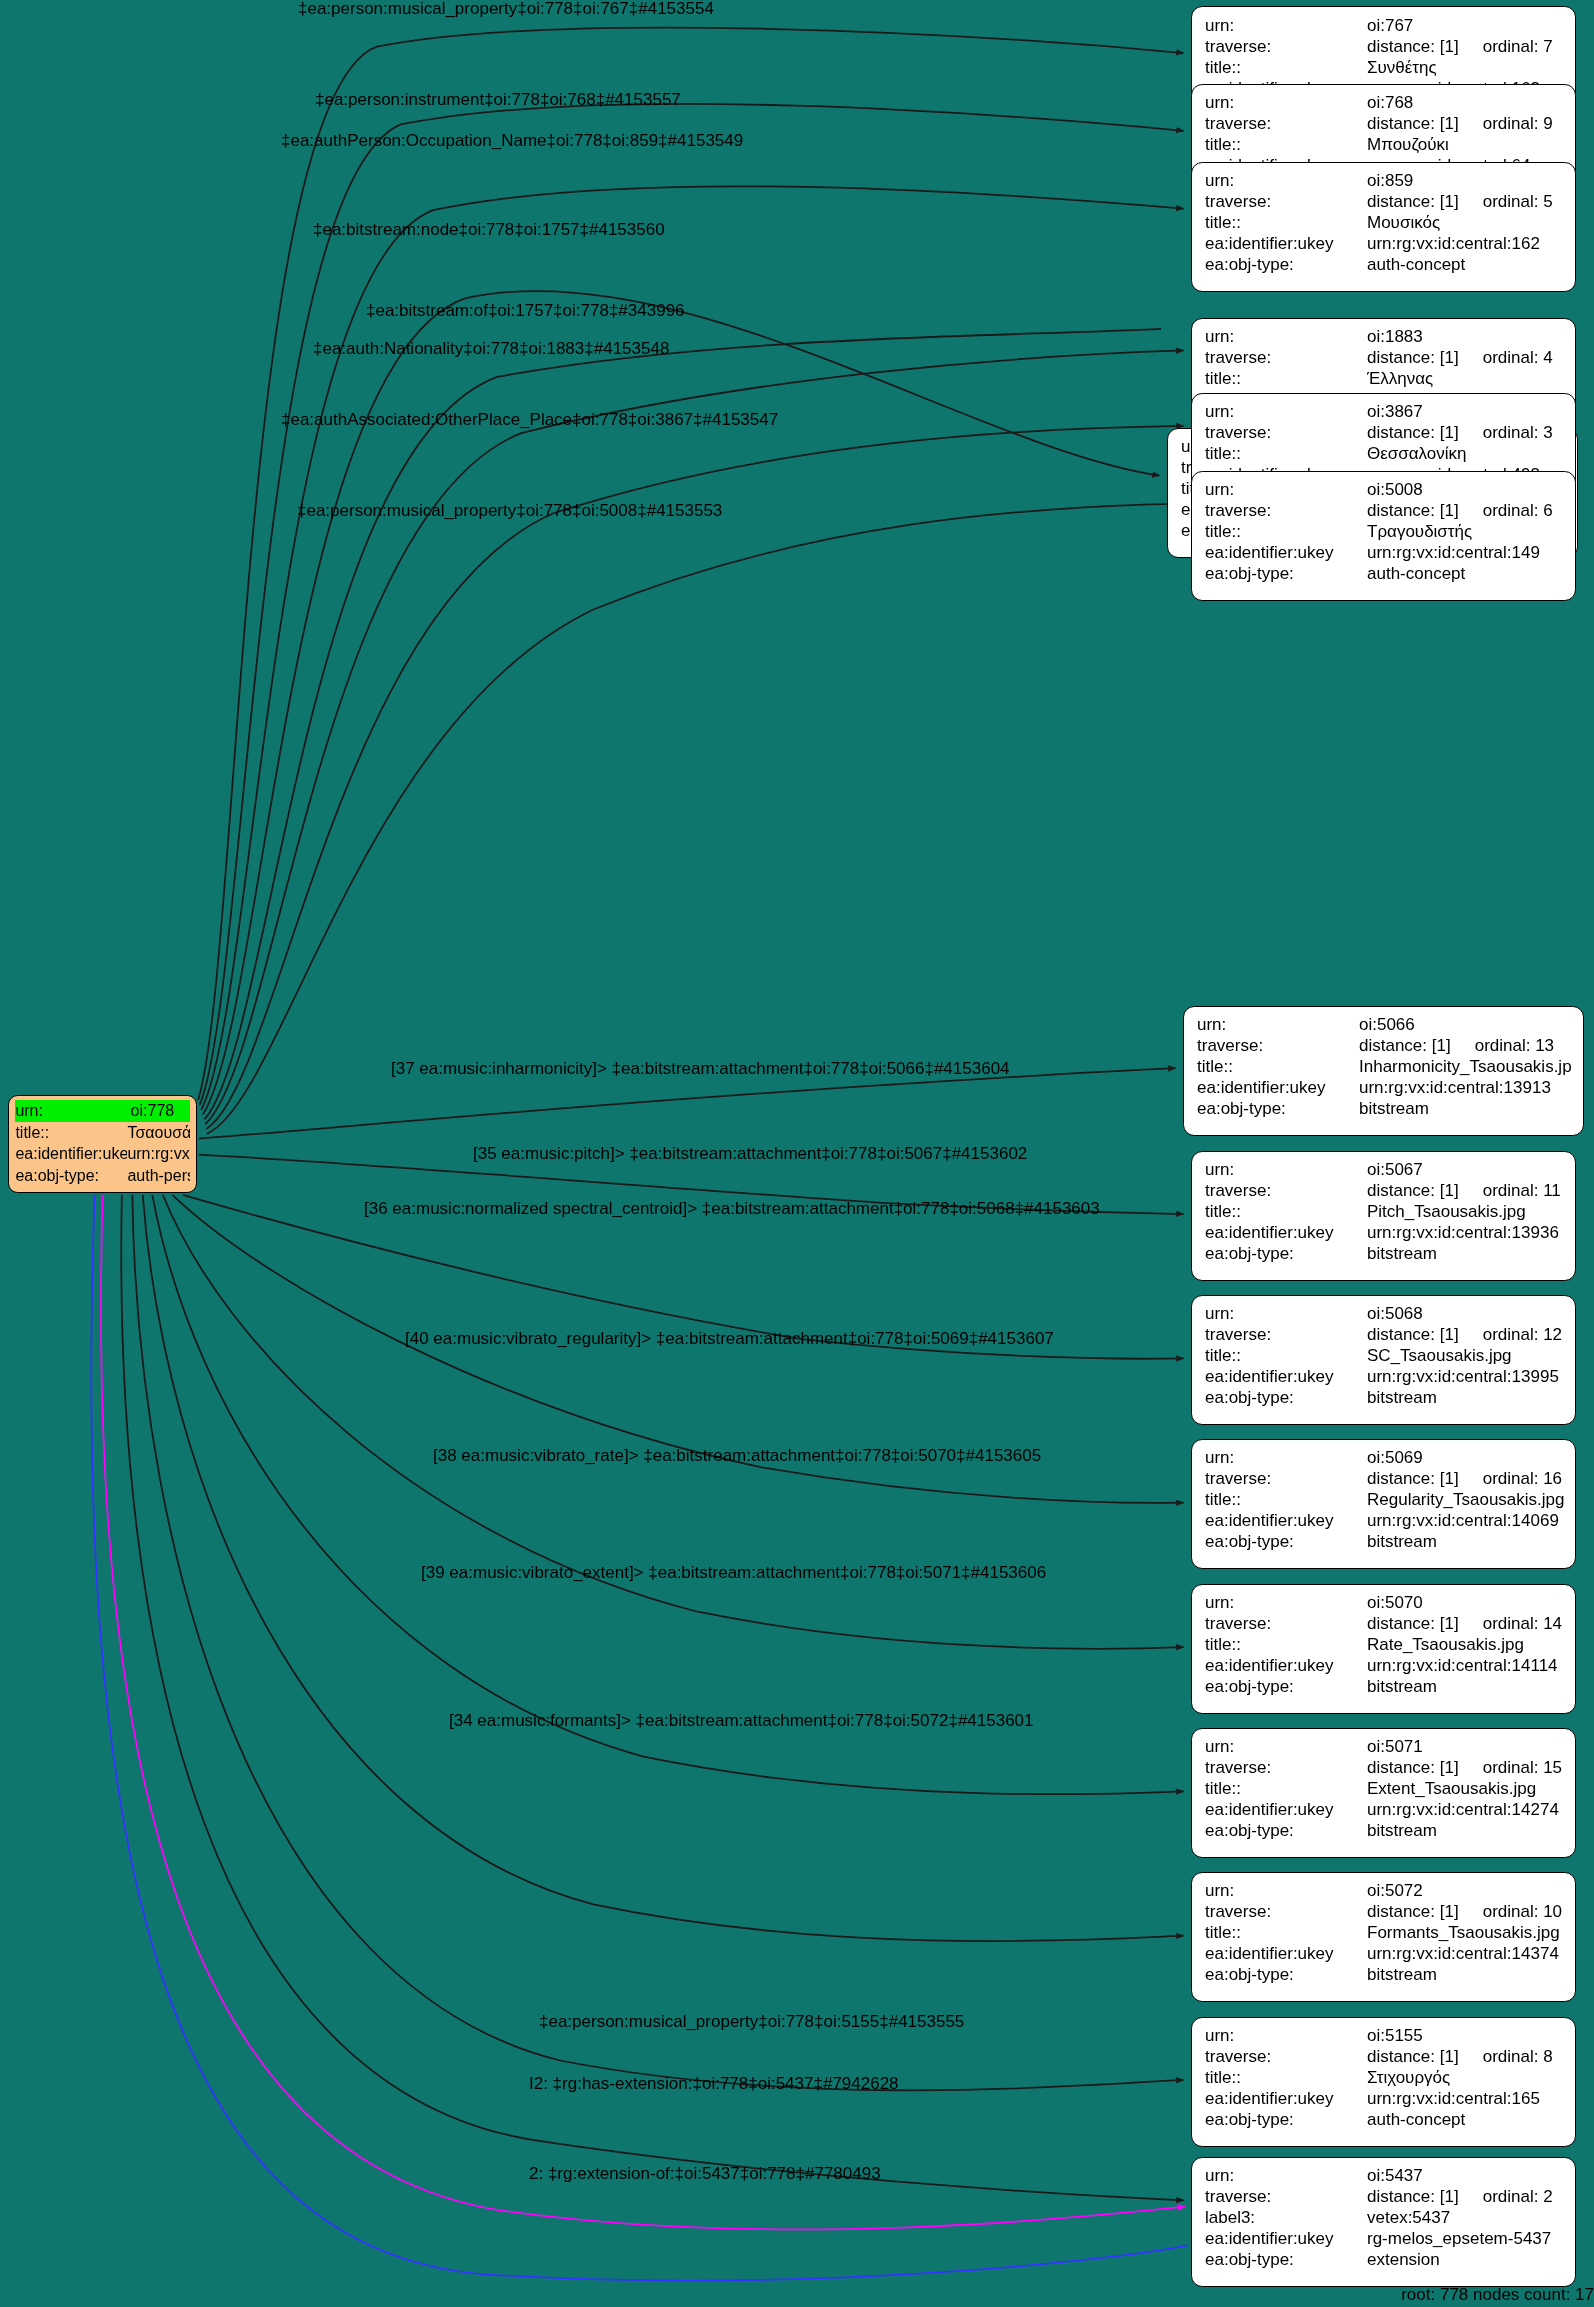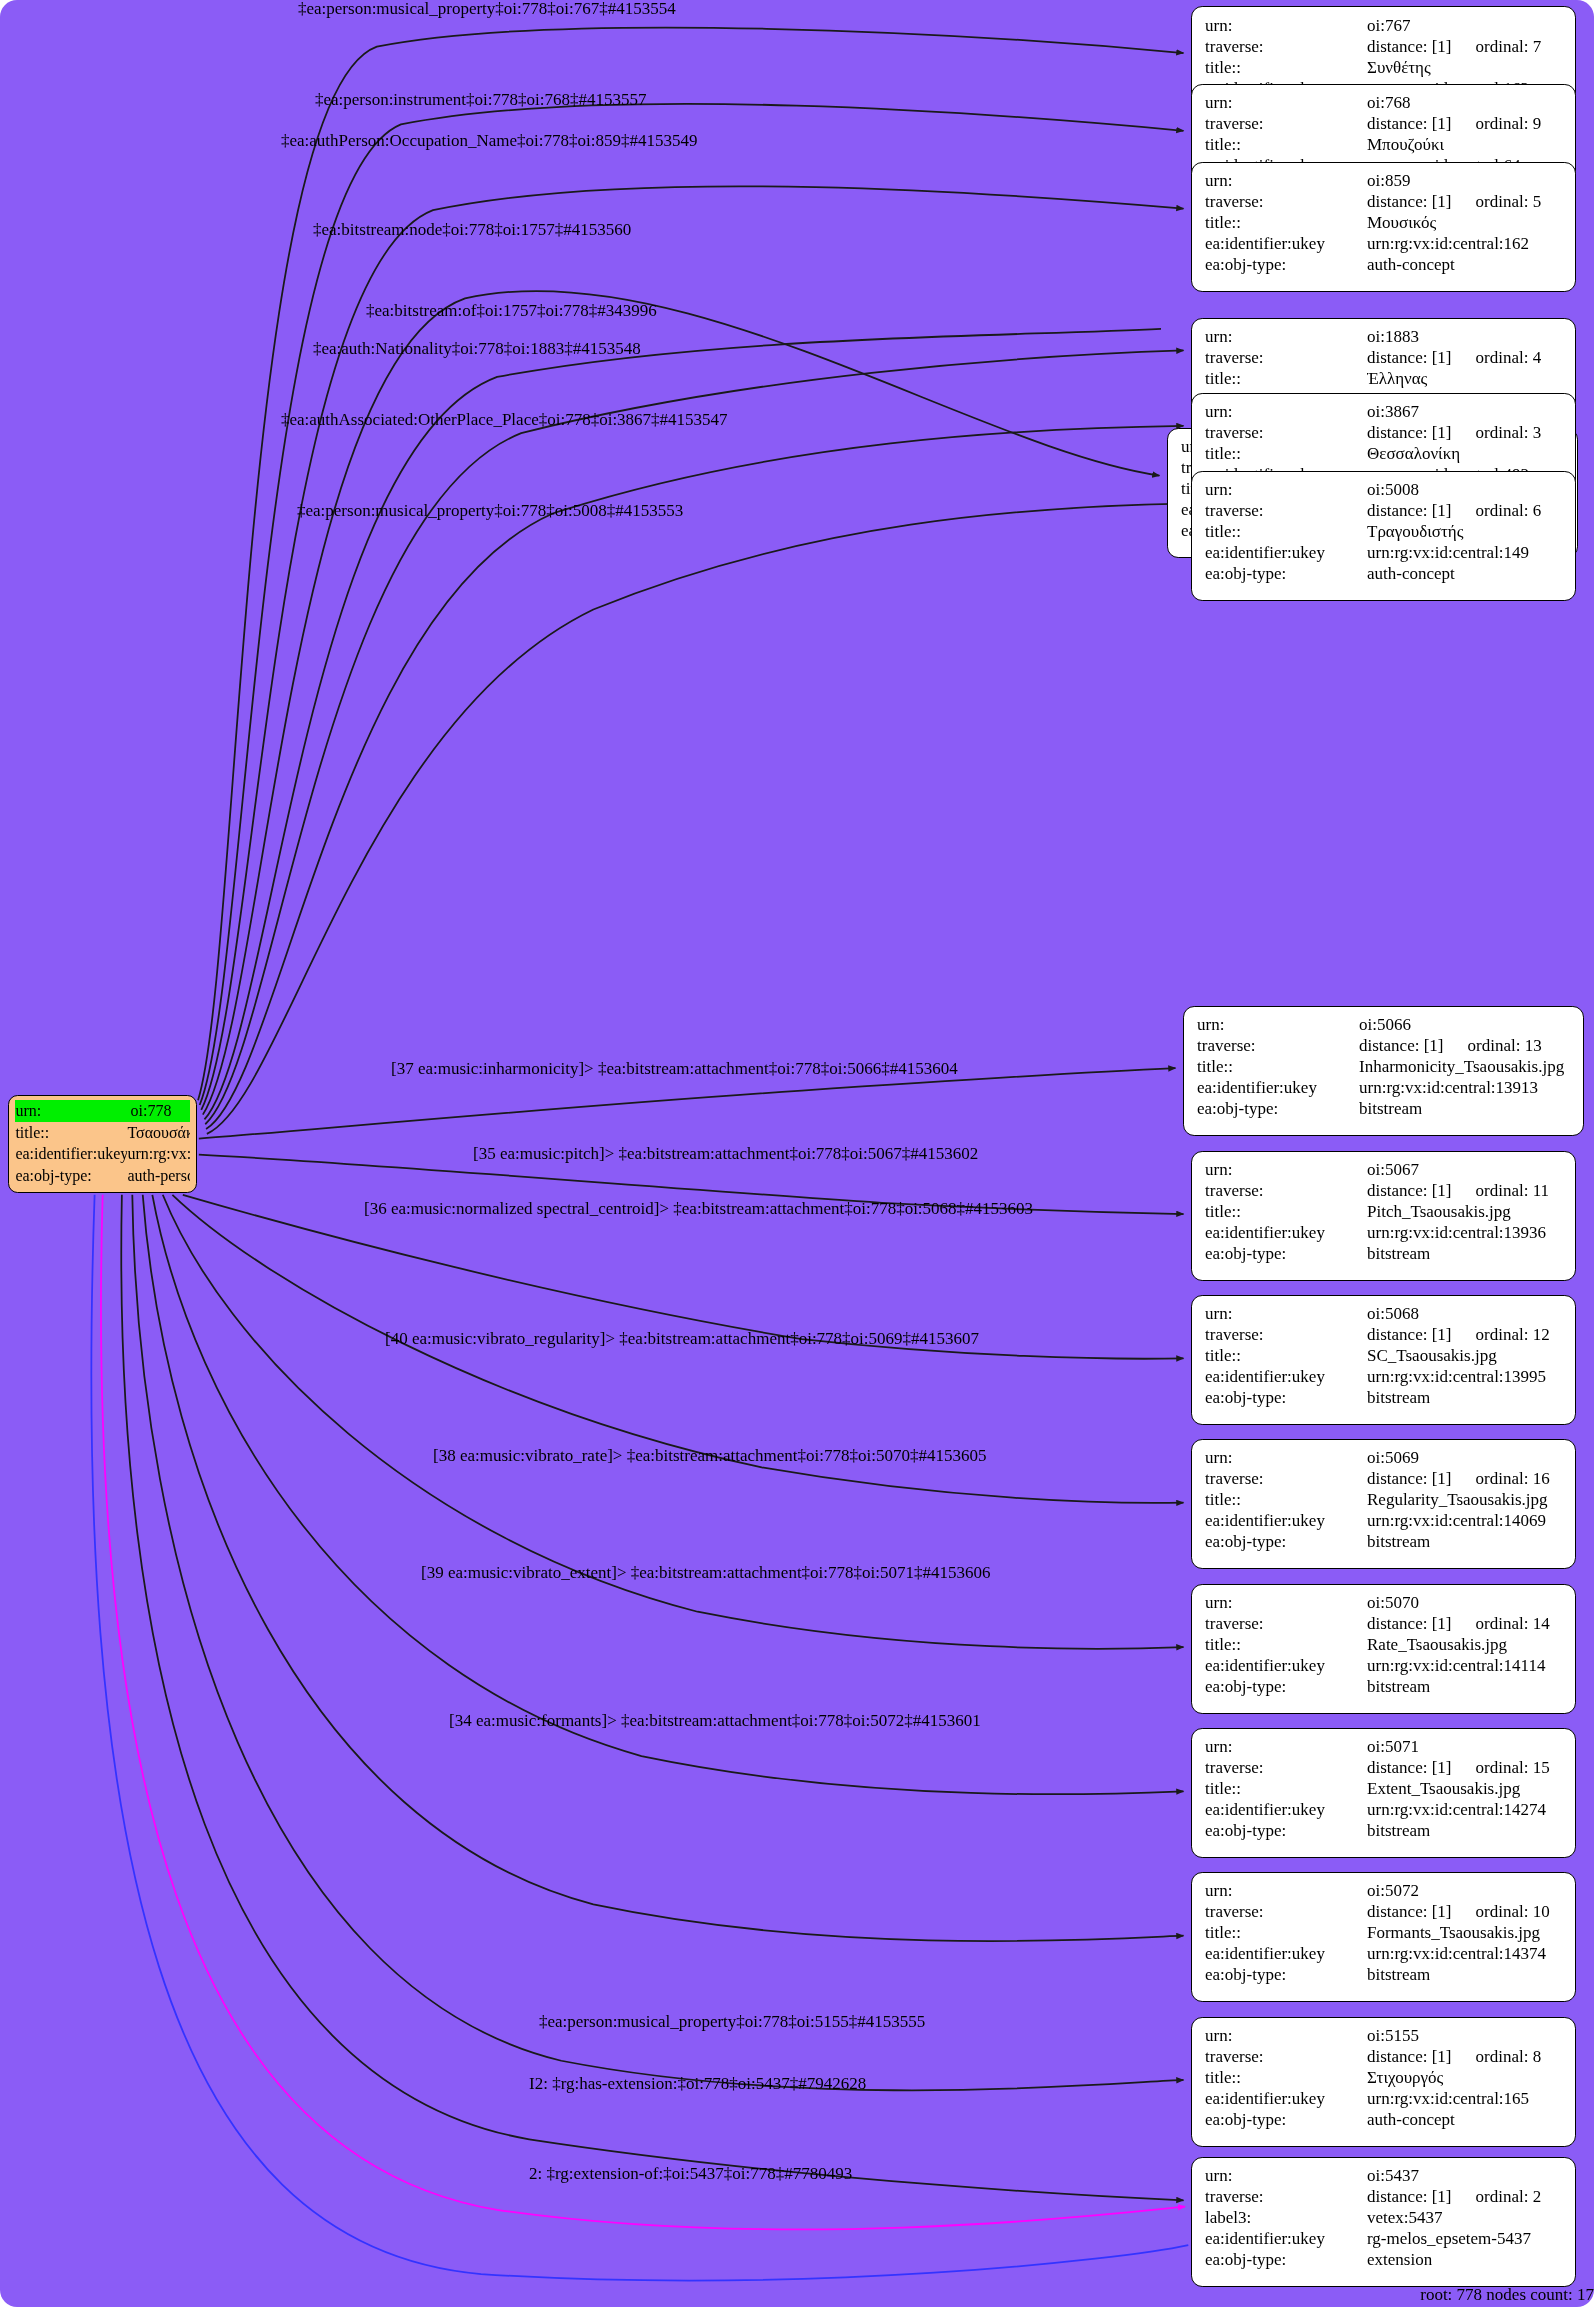--- a/index.html
+++ b/index.html
@@ -4,24 +4,23 @@
 <style>
   html, body {
     margin: 0;
     padding: 0;
     background: #ffffff;
   }
   #graph-canvas {
     position: relative;
     width: 1594px;
     height: 2307px;
-    background: #8b5cf6;
-    font-family: Liberation Serif, serif;
+    background: #0f766e;
+    font-family: Liberation Sans, sans-serif;
     overflow: hidden;
-    border-radius: 17px;
   }
   svg.edge-layer {
     position: absolute;
     top: 0; left: 0;
     width: 1594px;
     height: 2307px;
     pointer-events: none;
   }
   .edge-path {
     fill: none;
@@ -138,21 +137,21 @@
       <div class="edge-label" style="left: 315px; top: 47px; margin-top: 44px;">‡ea:person:instrument‡oi:778‡oi:768‡#4153557</div>
       <div class="edge-label" style="left: 281px; top: 132px;">‡ea:authPerson:Occupation_Name‡oi:778‡oi:859‡#4153549</div>
       <div class="edge-label" style="left: 313px; top: 221px;">‡ea:bitstream:node‡oi:778‡oi:1757‡#4153560</div>
       <div class="edge-label" style="left: 366px; top: 302px;">‡ea:bitstream:of‡oi:1757‡oi:778‡#343996</div>
       <div class="edge-label" style="left: 313px; top: 340px;">‡ea:auth:Nationality‡oi:778‡oi:1883‡#4153548</div>
       <div class="edge-label" style="left: 281px; top: 411px;">‡ea:authAssociated:OtherPlace_Place‡oi:778‡oi:3867‡#4153547</div>
       <div class="edge-label" style="left: 297px; top: 502px;">‡ea:person:musical_property‡oi:778‡oi:5008‡#4153553</div>
       <div class="edge-label" style="left: 391px; top: 1060px;">[37 ea:music:inharmonicity]&gt; ‡ea:bitstream:attachment‡oi:778‡oi:5066‡#4153604</div>
       <div class="edge-label" style="left: 473px; top: 1135px; margin-top: 10px;">[35 ea:music:pitch]&gt; ‡ea:bitstream:attachment‡oi:778‡oi:5067‡#4153602</div>
       <div class="edge-label" style="left: 364px; top: 1192px; margin-top: 8px;">[36 ea:music:normalized spectral_centroid]&gt; ‡ea:bitstream:attachment‡oi:778‡oi:5068‡#4153603</div>
-      <div class="edge-label" style="left: 385px; top: 1330px; text-align: center;">[40 ea:music:vibrato_regularity]&gt; ‡ea:bitstream:attachment‡oi:778‡oi:5069‡#4153607</div>
+      <div class="edge-label" style="left: 405px; top: 1330px; text-align: center;">[40 ea:music:vibrato_regularity]&gt; ‡ea:bitstream:attachment‡oi:778‡oi:5069‡#4153607</div>
       <div class="edge-label" style="left: 433px; top: 1447px;">[38 ea:music:vibrato_rate]&gt; ‡ea:bitstream:attachment‡oi:778‡oi:5070‡#4153605</div>
       <div class="edge-label" style="left: 421px; top: 1564px;">[39 ea:music:vibrato_extent]&gt; ‡ea:bitstream:attachment‡oi:778‡oi:5071‡#4153606</div>
       <div class="edge-label" style="left: 449px; top: 1712px;">[34 ea:music:formants]&gt; ‡ea:bitstream:attachment‡oi:778‡oi:5072‡#4153601</div>
       <div class="edge-label" style="left: 539px; top: 2013px;">‡ea:person:musical_property‡oi:778‡oi:5155‡#4153555</div>
       <div class="edge-label" style="left: 529px; top: 2075px;">I2: ‡rg:has-extension:‡oi:778‡oi:5437‡#7942628</div>
       <div class="edge-label" style="left: 529px; top: 2165px;">2: ‡rg:extension-of:‡oi:5437‡oi:778‡#7780493</div>
     </div>
 
   <div id="nodes-group">
       <div class="graph-node root-node" style="left: 8px; top: 1095px; width: 189px; height: 98px;">

